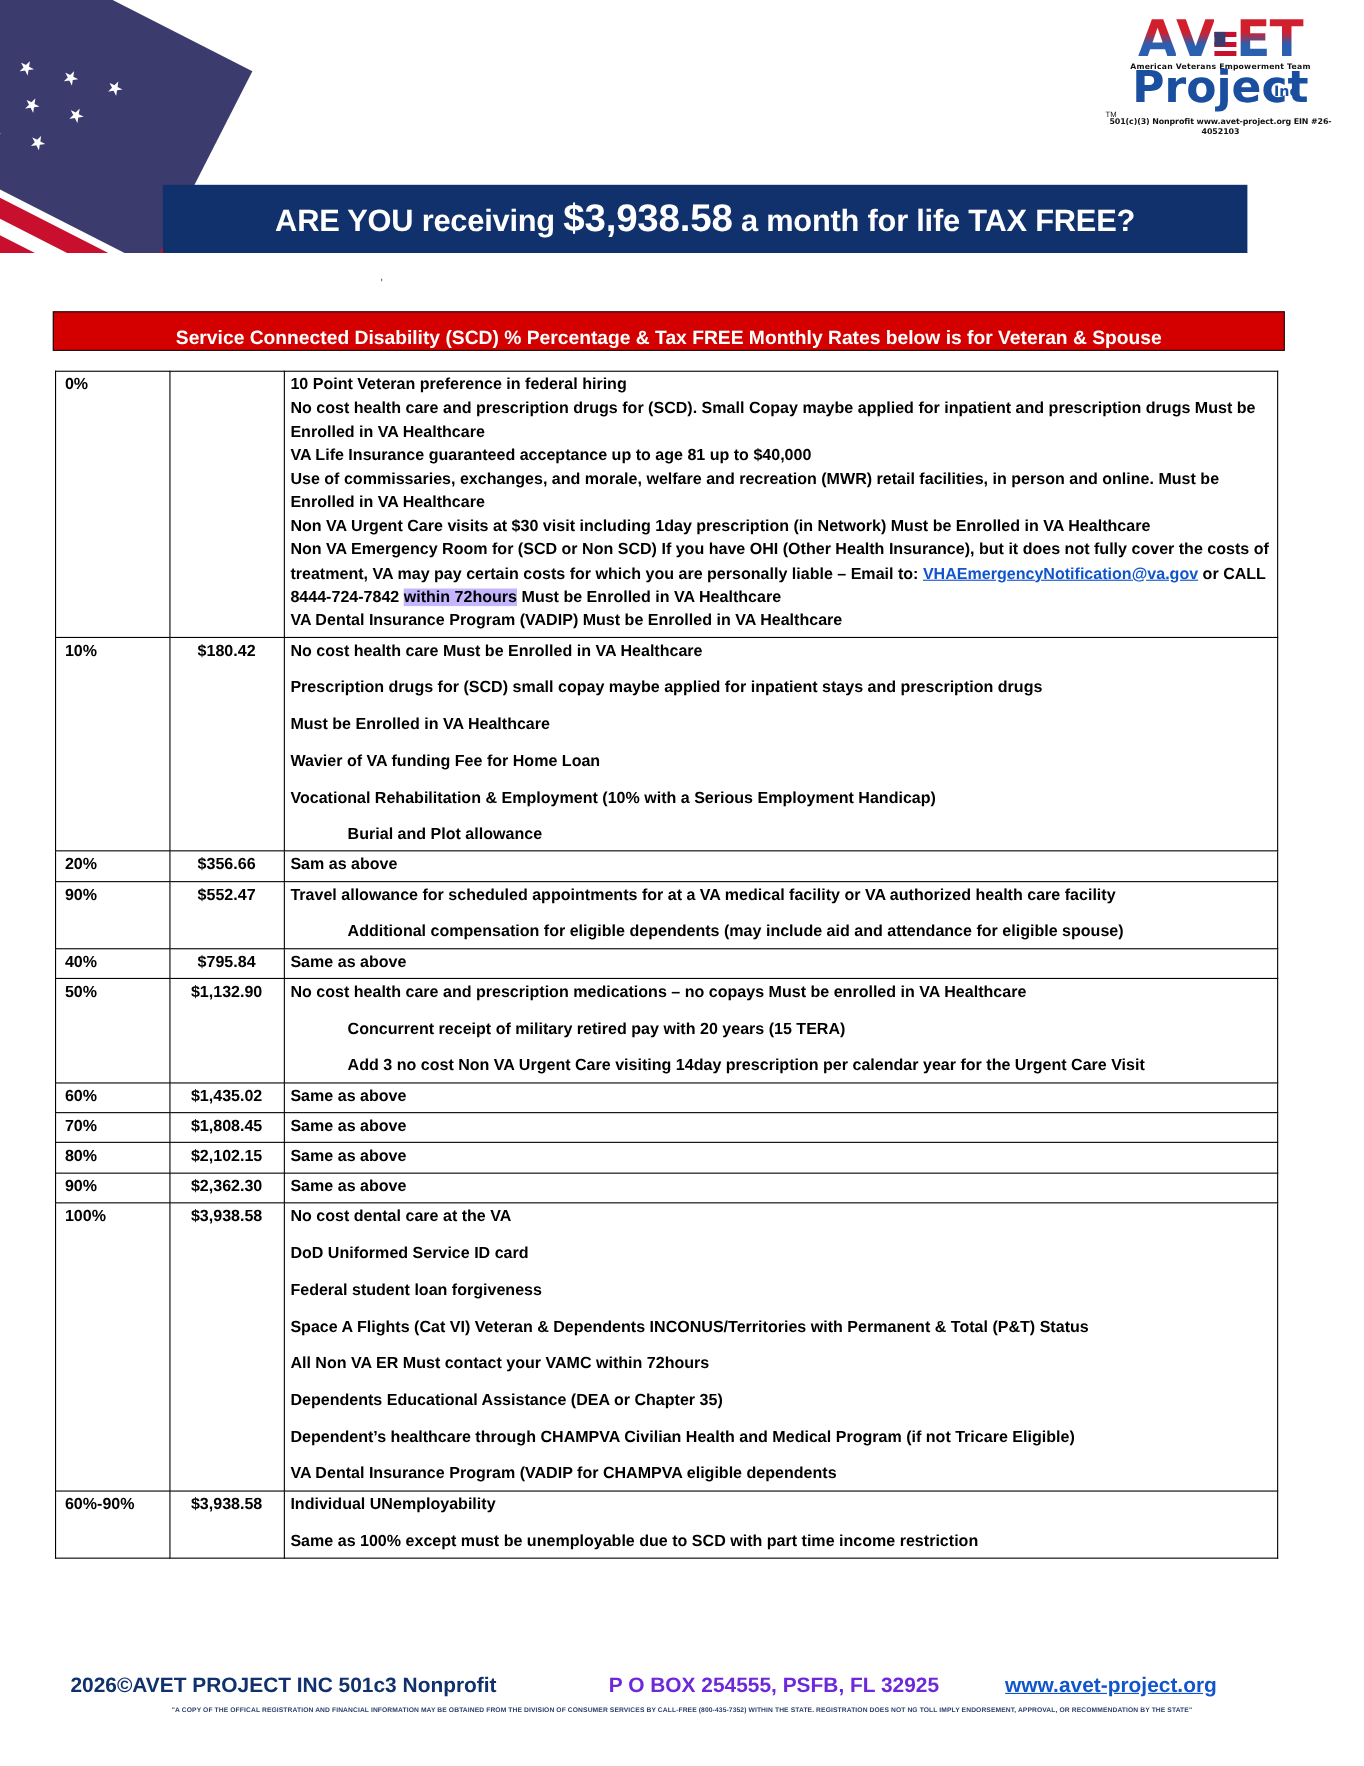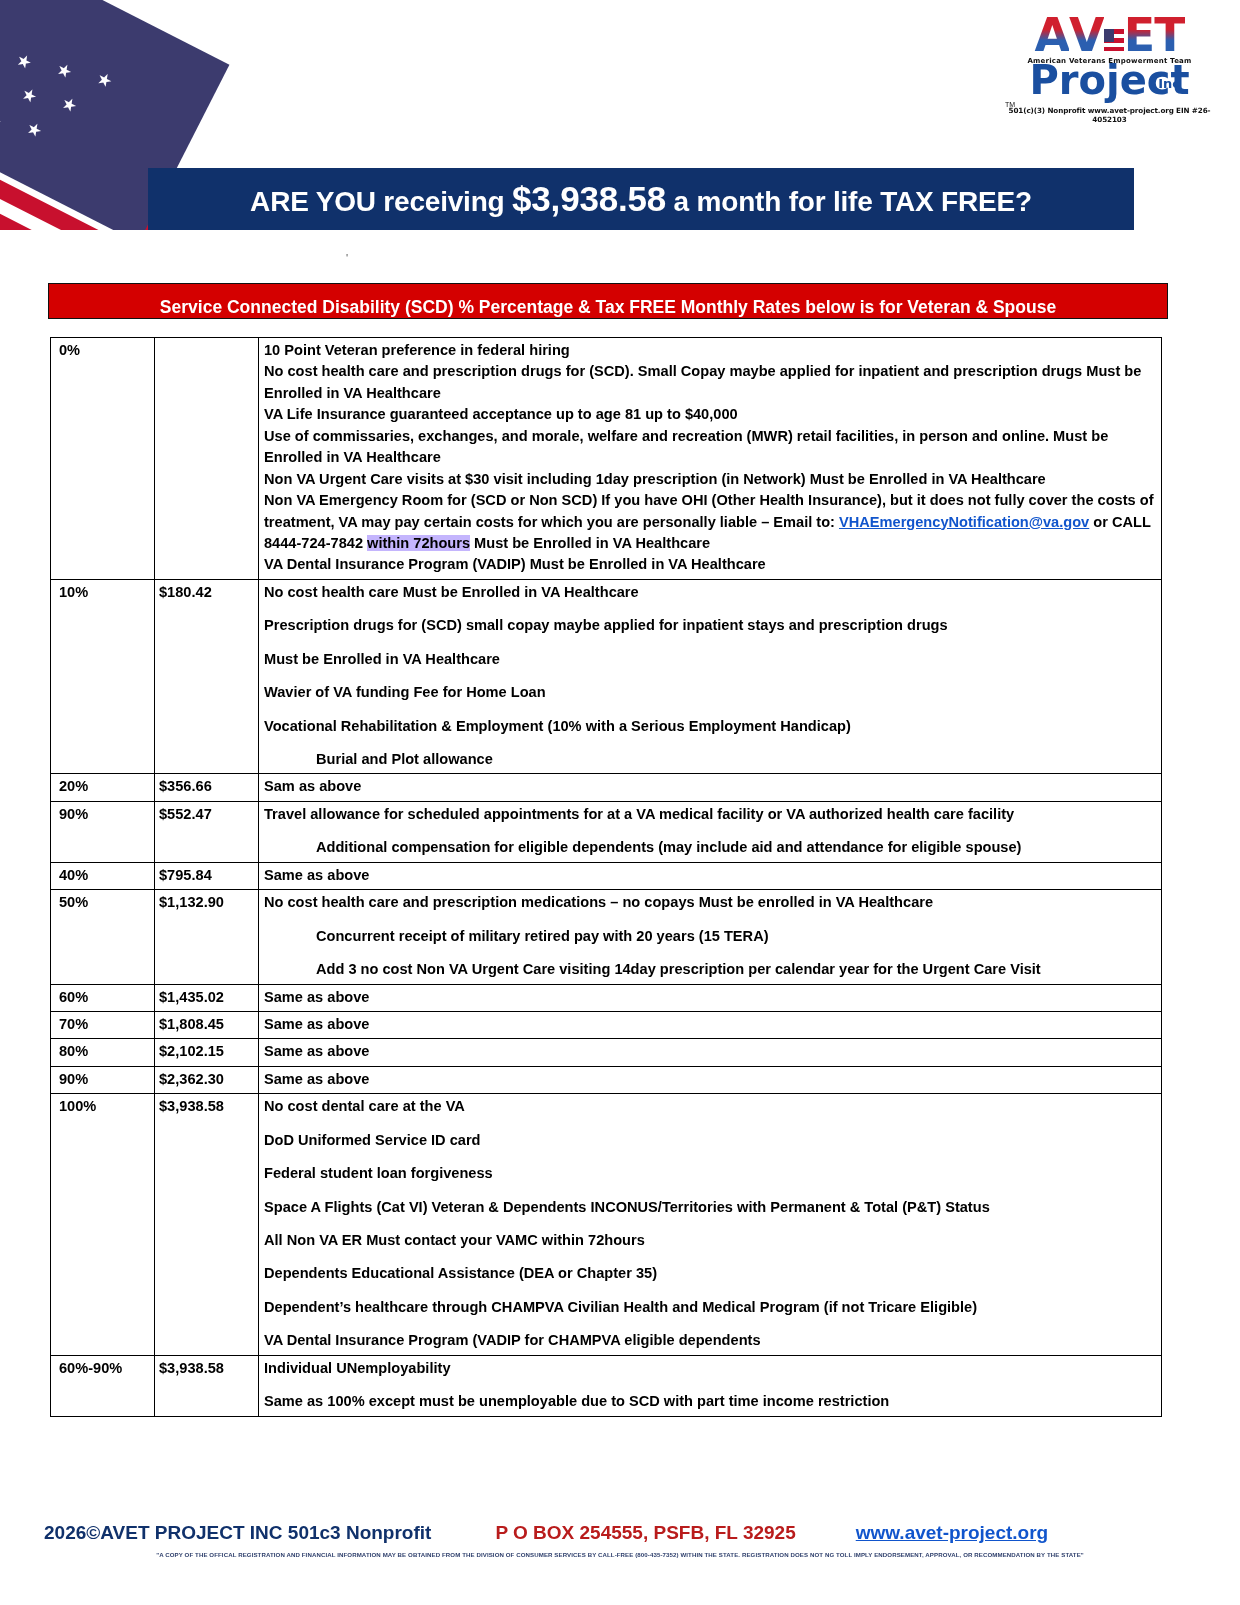--- a/index.html
+++ b/index.html
@@ -205,21 +205,21 @@
     line-height: 1.47;
     padding: 2px 3px 3px 4px;
     color: #000;
   }
   #rates-table td.col-pct {
     width: 92px;
     padding-left: 8px;
   }
   #rates-table td.col-rate {
     width: 94px;
-    text-align: left;
+    text-align: center;
     padding-right: 5px;
   }
   #rates-table td.col-desc {
     padding-left: 5px;
   }
   .desc-line { display: block; }
   .desc-line.sp { margin-top: 12px; }
   .desc-line.indent { padding-left: 8px; margin-left: 44px; }
   .hl {
     background: #c4b5fd;
@@ -232,34 +232,34 @@
   
   #footer {
     position: absolute;
     left: 0;
     top: 1522px;
     width: 1240px;
   }
   #footer-row {
     display: flex;
     align-items: center;
-    padding: 0 44px 0 44px;
+    padding: 0 44px 0 64px;
   }
   .footer-org {
     font-weight: bold;
     font-size: 19px;
     color: #10316b;
     white-space: nowrap;
   }
   .footer-addr {
     font-weight: bold;
     font-size: 19px;
-    color: #b91c1c;
-    white-space: nowrap;
-    margin-left: 64px;
+    color: #6d28d9;
+    white-space: nowrap;
+    margin-left: 102px;
   }
   .footer-url {
     font-weight: bold;
     font-size: 19px;
     color: #1155cc;
     text-decoration: underline;
     white-space: nowrap;
     margin-left: 60px;
   }
   #footer-disclaimer {

